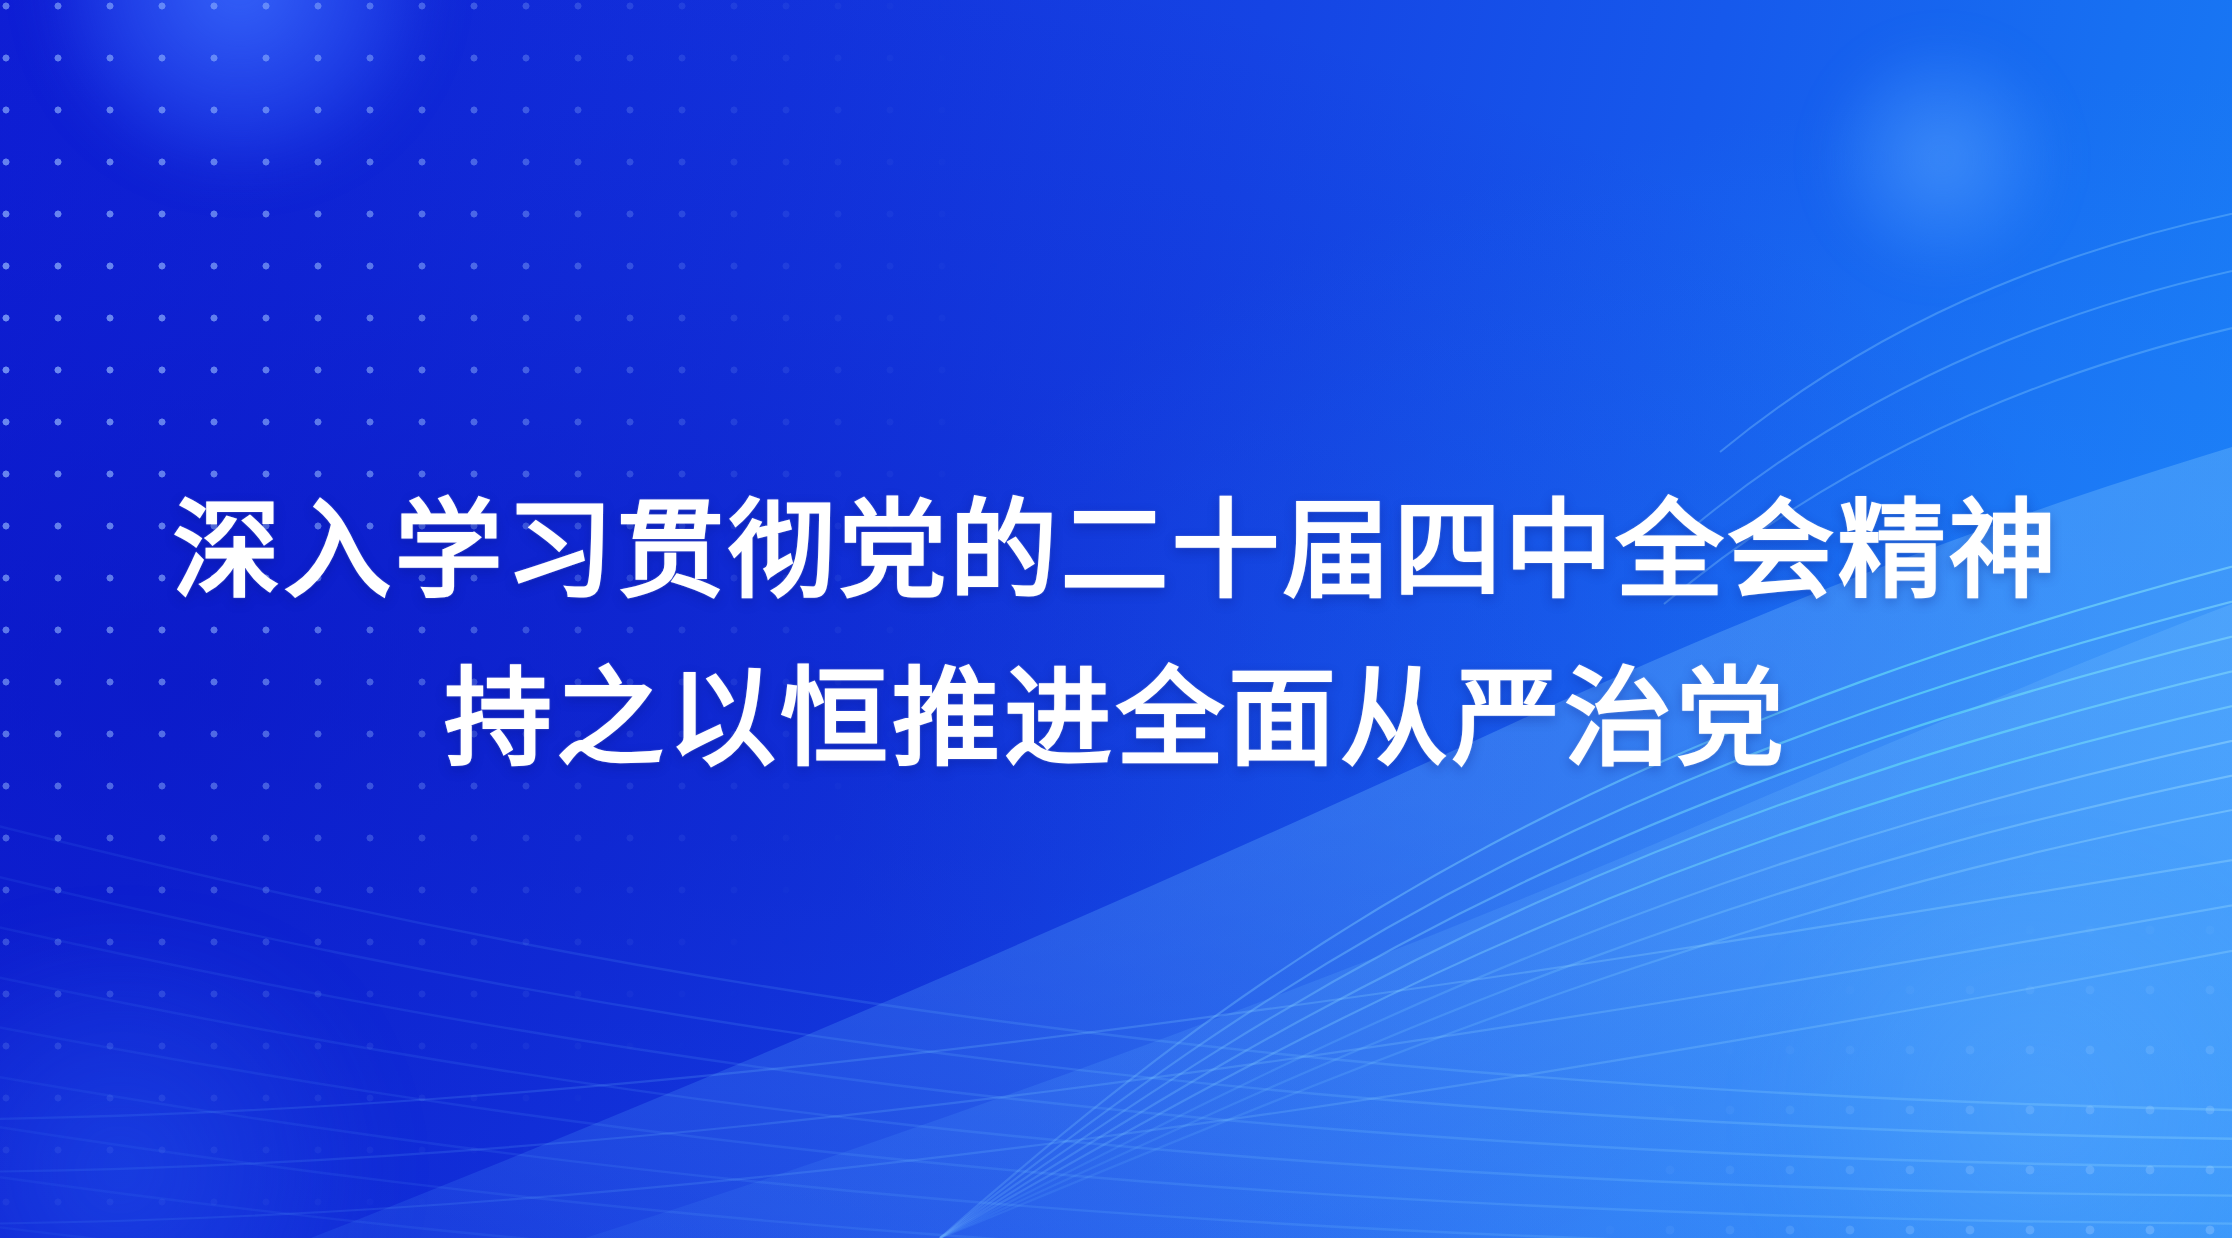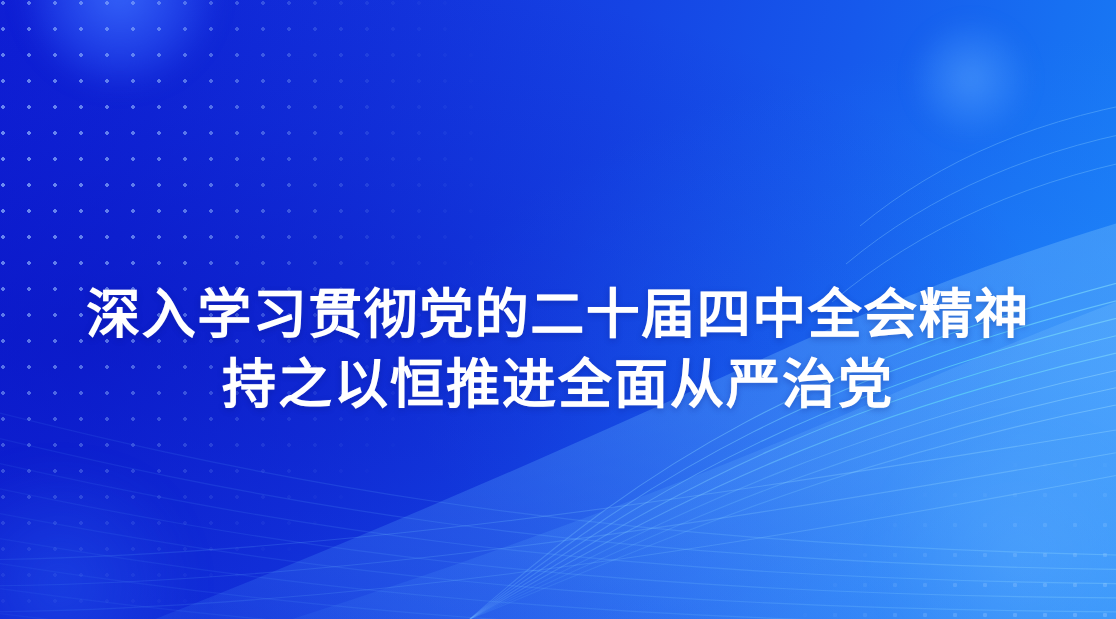--- a/index.html
+++ b/index.html
@@ -119,25 +119,24 @@
     color: #ffffff;
     font-family: "Liberation Serif", "DejaVu Serif", serif;
     font-weight: 700;
     font-size: 54px;
     line-height: 66px;
     letter-spacing: 1.5px;
     white-space: nowrap;
     text-shadow:
       0 0 1px rgba(255,255,255,0.35),
       0 2px 6px rgba(5,20,120,0.30);
-    margin-top: 39px;
   }
   .headline-line.line-2 {
     letter-spacing: 2px;
-    margin-top: 4px;
+    margin-top: 18px;
   }
 </style>
 </head>
 <body>
 
 <div class="banner">
 
   <div class="bg-base"></div>
   <div class="bg-vignette"></div>
 

